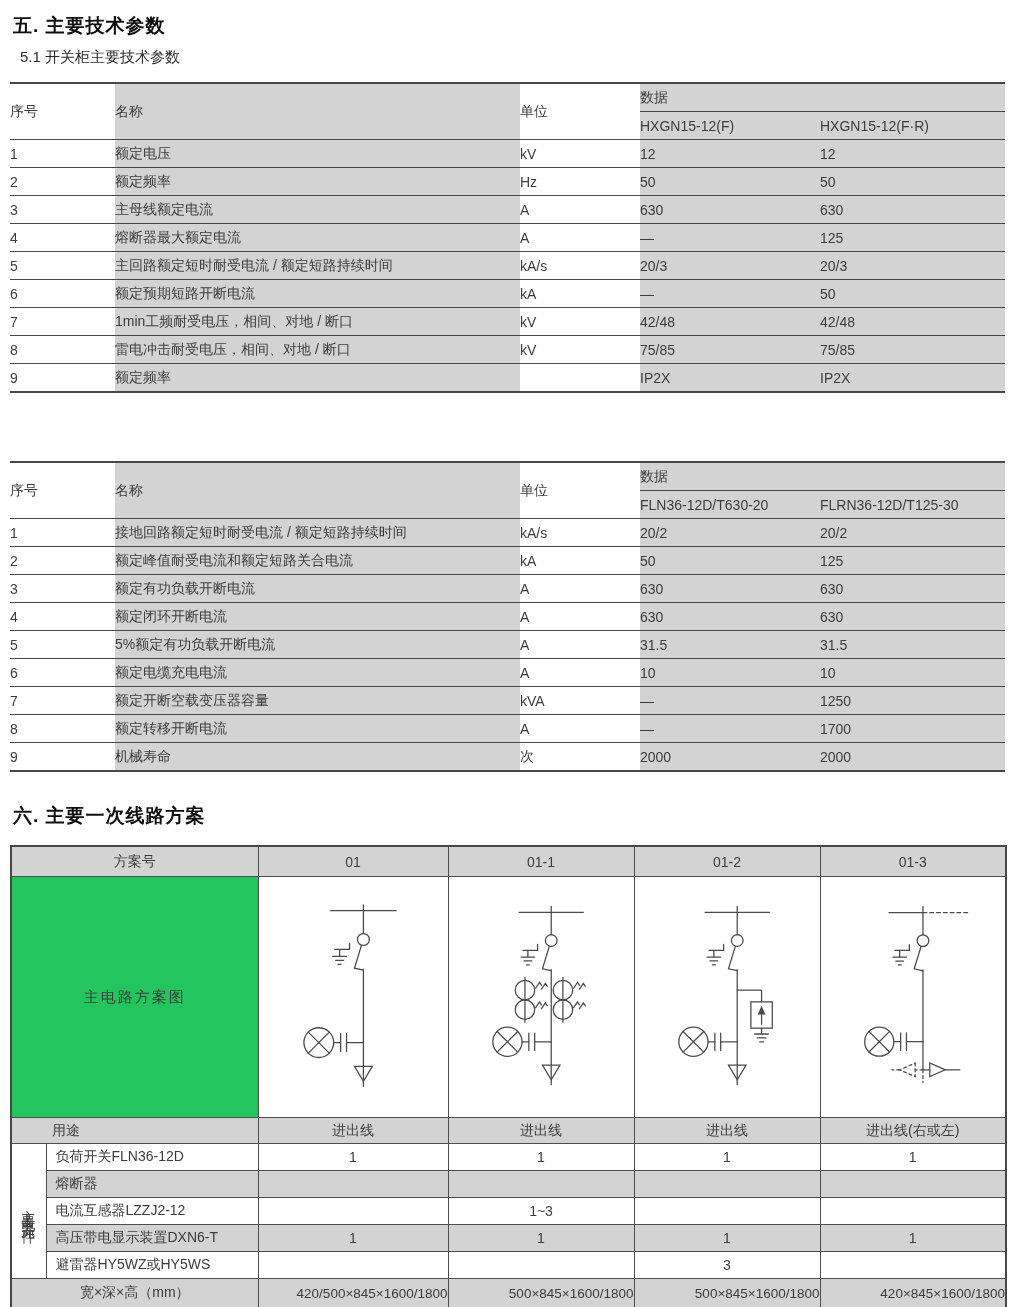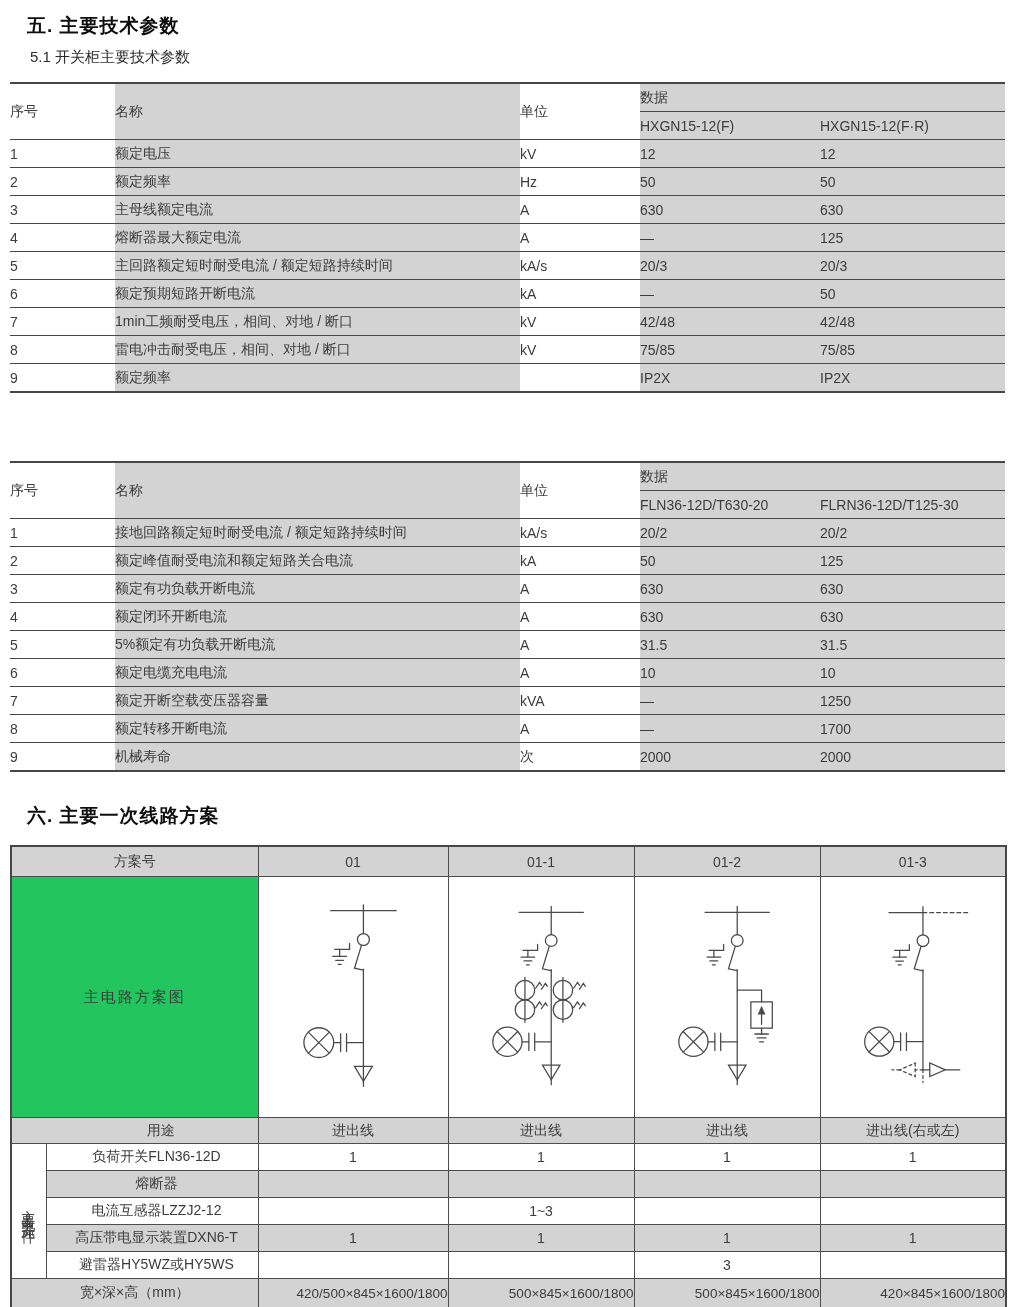--- a/index.html
+++ b/index.html
@@ -1,22 +1,22 @@
 <!DOCTYPE html>
 <html><head>
 <meta charset="utf-8">
 <style>
   html,body{margin:0;padding:0;background:#ffffff;}
   .page{position:relative;width:1015px;height:1307px;background:#fff;
         font-family:"Liberation Sans","DejaVu Sans",sans-serif;color:#3c3c3c;overflow:hidden;}
-  .h1{position:absolute;left:27px;font-size:19px;font-weight:bold;color:#0d0d0d;letter-spacing:1px;white-space:nowrap;}
+  .h1{position:absolute;left:13px;font-size:19px;font-weight:bold;color:#0d0d0d;letter-spacing:1px;white-space:nowrap;}
   #title5{top:13px}
   #title6{top:803px}
   .sub{position:absolute;font-size:15px;color:#2b2b2b;white-space:nowrap;}
-  #sub51{left:30px;top:48px}
+  #sub51{left:20px;top:48px}
   #sub52{left:12px;top:430px}
 
   table{border-collapse:collapse;table-layout:fixed;}
 
   
   .ptable{position:absolute;left:10px;width:995px;font-size:14px;
           border-top:2px solid #474747;border-bottom:2px solid #474747;}
   #t51{top:82px}
   #t52{top:461px}
   .ptable td{height:27px;border-bottom:1px solid #474747;padding:0;vertical-align:middle;
@@ -30,22 +30,22 @@
 
   
   .stable{position:absolute;left:10px;top:845px;width:995px;font-size:14px;
           border:2px solid #474747;text-align:center;}
   .stable td{border:1px solid #4d4d4d;padding:0;vertical-align:middle;overflow:hidden;}
   .tr-head td{height:29px;}
   .tr-diag td{height:240px;}
   .tr-use td{height:25px;}
   .tr-comp td{height:26px;}
   .tr-size td{height:28px;}
-  .stable .lab{text-align:center;padding-left:9px;white-space:nowrap;}
-  .stable .usecell{text-align:center;padding-left:52px;}
+  .stable .lab{text-align:left;padding-left:9px;white-space:nowrap;}
+  .stable .usecell{text-align:left;padding-left:40px;}
   .vt{writing-mode:vertical-rl;text-orientation:upright;letter-spacing:4px;font-size:14px;background:#fff;}
   .diagcell{background:#fff;}
   .diagcell svg{display:block;margin:0 auto;width:100%;height:238px;}
   .sizecell{font-size:13.5px;white-space:nowrap;text-align:right;}
 </style>
 </head>
 <body>
 
 <div class="page">
 

